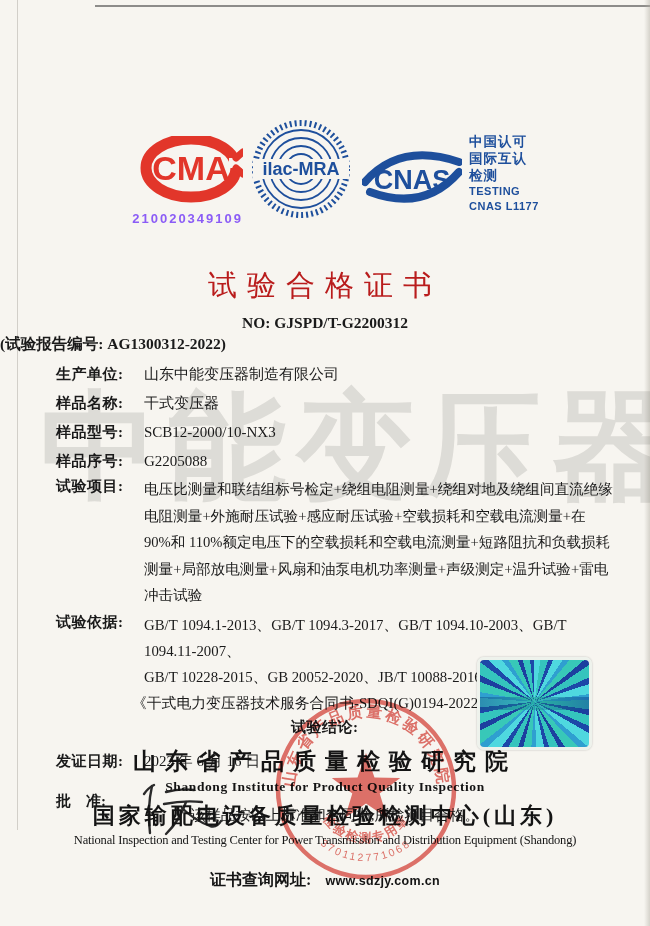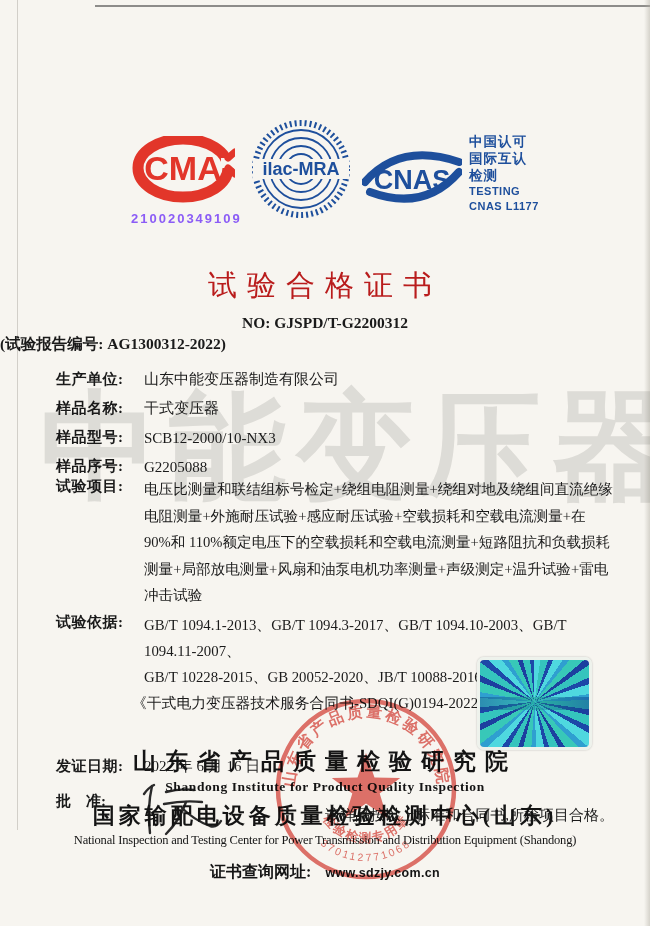--- a/index.html
+++ b/index.html
@@ -21,60 +21,60 @@
 
   .watermark{
     position:absolute;left:40px;top:368px;width:640px;
     font-size:118px;font-weight:bold;letter-spacing:10px;white-space:nowrap;
     color:rgba(122,120,116,.20);z-index:0;overflow:hidden;
   }
 
   .layer{position:absolute;inset:0;z-index:1;}
 
   
-  .cma-wrap{position:absolute;left:131px;top:136px;width:112px;text-align:left;}
+  .cma-wrap{position:absolute;left:131px;top:136px;width:112px;text-align:right;}
   .cma-code{margin-top:3px;font-family:"Liberation Sans",sans-serif;font-size:13px;font-weight:bold;color:#8b5cf6;letter-spacing:2px;white-space:nowrap;}
   .ilac-wrap{position:absolute;left:251px;top:119px;}
   .cnas-wrap{position:absolute;left:362px;top:146px;}
   .accr{position:absolute;left:469px;top:133px;font-family:"Liberation Sans",sans-serif;color:#1e4f9c;font-weight:bold;}
   .accr .cn{font-size:13.5px;line-height:17px;letter-spacing:1px;}
   .accr .en{font-size:11px;line-height:15px;letter-spacing:.5px;}
 
   
   .doc-title{position:absolute;left:0;right:0;top:266px;text-align:center;
     font-size:29px;font-weight:normal;letter-spacing:10px;color:#b91c1c;}
   .cert-no{position:absolute;left:0;right:0;top:314px;text-align:center;
     font-size:15.5px;font-weight:bold;color:#1a1a1a;}
   .report-no{position:absolute;left:0;right:0;top:334px;text-align:left;
     font-size:15.5px;font-weight:bold;color:#1a1a1a;}
 
   
   .content{position:absolute;left:56px;top:360px;width:558px;color:#1a1a1a;}
-  .row{display:flex;align-items:flex-end;height:29px;font-size:15px;}
+  .row{display:flex;align-items:center;height:29px;font-size:15px;}
   .row .lbl{width:88px;flex:0 0 88px;font-weight:bold;letter-spacing:.5px;}
   .row .val{font-size:15px;}
   .row-multi{display:flex;align-items:flex-start;height:auto;}
   .row-multi .lbl{padding-top:1px;}
   .items-val{flex:1;font-size:14.6px;line-height:26.5px;}
   .basis-block{margin-top:3px;}
   .basis-lines{flex:1;font-size:14.8px;line-height:26px;}
   .basis-lines span{display:block;}
   .basis-lines span:nth-child(3){margin-left:-12px;}
   .row-gap{margin-top:2px;flex-direction:column;}
   .approval-row{margin-top:6px;height:52px;align-items:flex-start;}
   .approval-row .lbl{padding-top:10px;letter-spacing:0;}
   .sig-svg{margin-left:-8px;margin-top:-6px;}
 
   
   .footer{position:absolute;left:0;right:0;top:746px;text-align:center;color:#141414;}
   .f-cn1{font-size:23px;font-weight:bold;letter-spacing:9px;}
   .f-en1{font-size:13.5px;font-weight:bold;letter-spacing:.6px;margin-top:2px;}
   .f-cn2{font-size:22px;font-weight:bold;letter-spacing:4px;margin-top:6px;}
   .f-en2{font-size:12.5px;font-weight:normal;letter-spacing:-.2px;margin-top:2px;}
-  .f-query{margin-top:14px;font-size:16px;font-weight:bold;}
+  .f-query{margin-top:22px;font-size:16px;font-weight:bold;}
   .f-url{font-family:"Liberation Sans",sans-serif;font-size:12.5px;font-weight:bold;letter-spacing:.3px;margin-left:10px;}
 
   
   .stamp{position:absolute;left:266px;top:692px;z-index:3;opacity:.82;mix-blend-mode:multiply;pointer-events:none;}
   .holo{
     position:absolute;left:477px;top:657px;width:109px;height:87px;z-index:2;
     border-radius:7px;border:3px solid #eef2ec;
     background:repeating-conic-gradient(from 8deg at 50% 48%,
       #35c4bd 0deg 10deg,#1d48a8 10deg 16deg,#4fd8df 16deg 26deg,
       #2f9fd0 26deg 32deg,#38c8b8 32deg 42deg,#1d3f9f 42deg 48deg);

